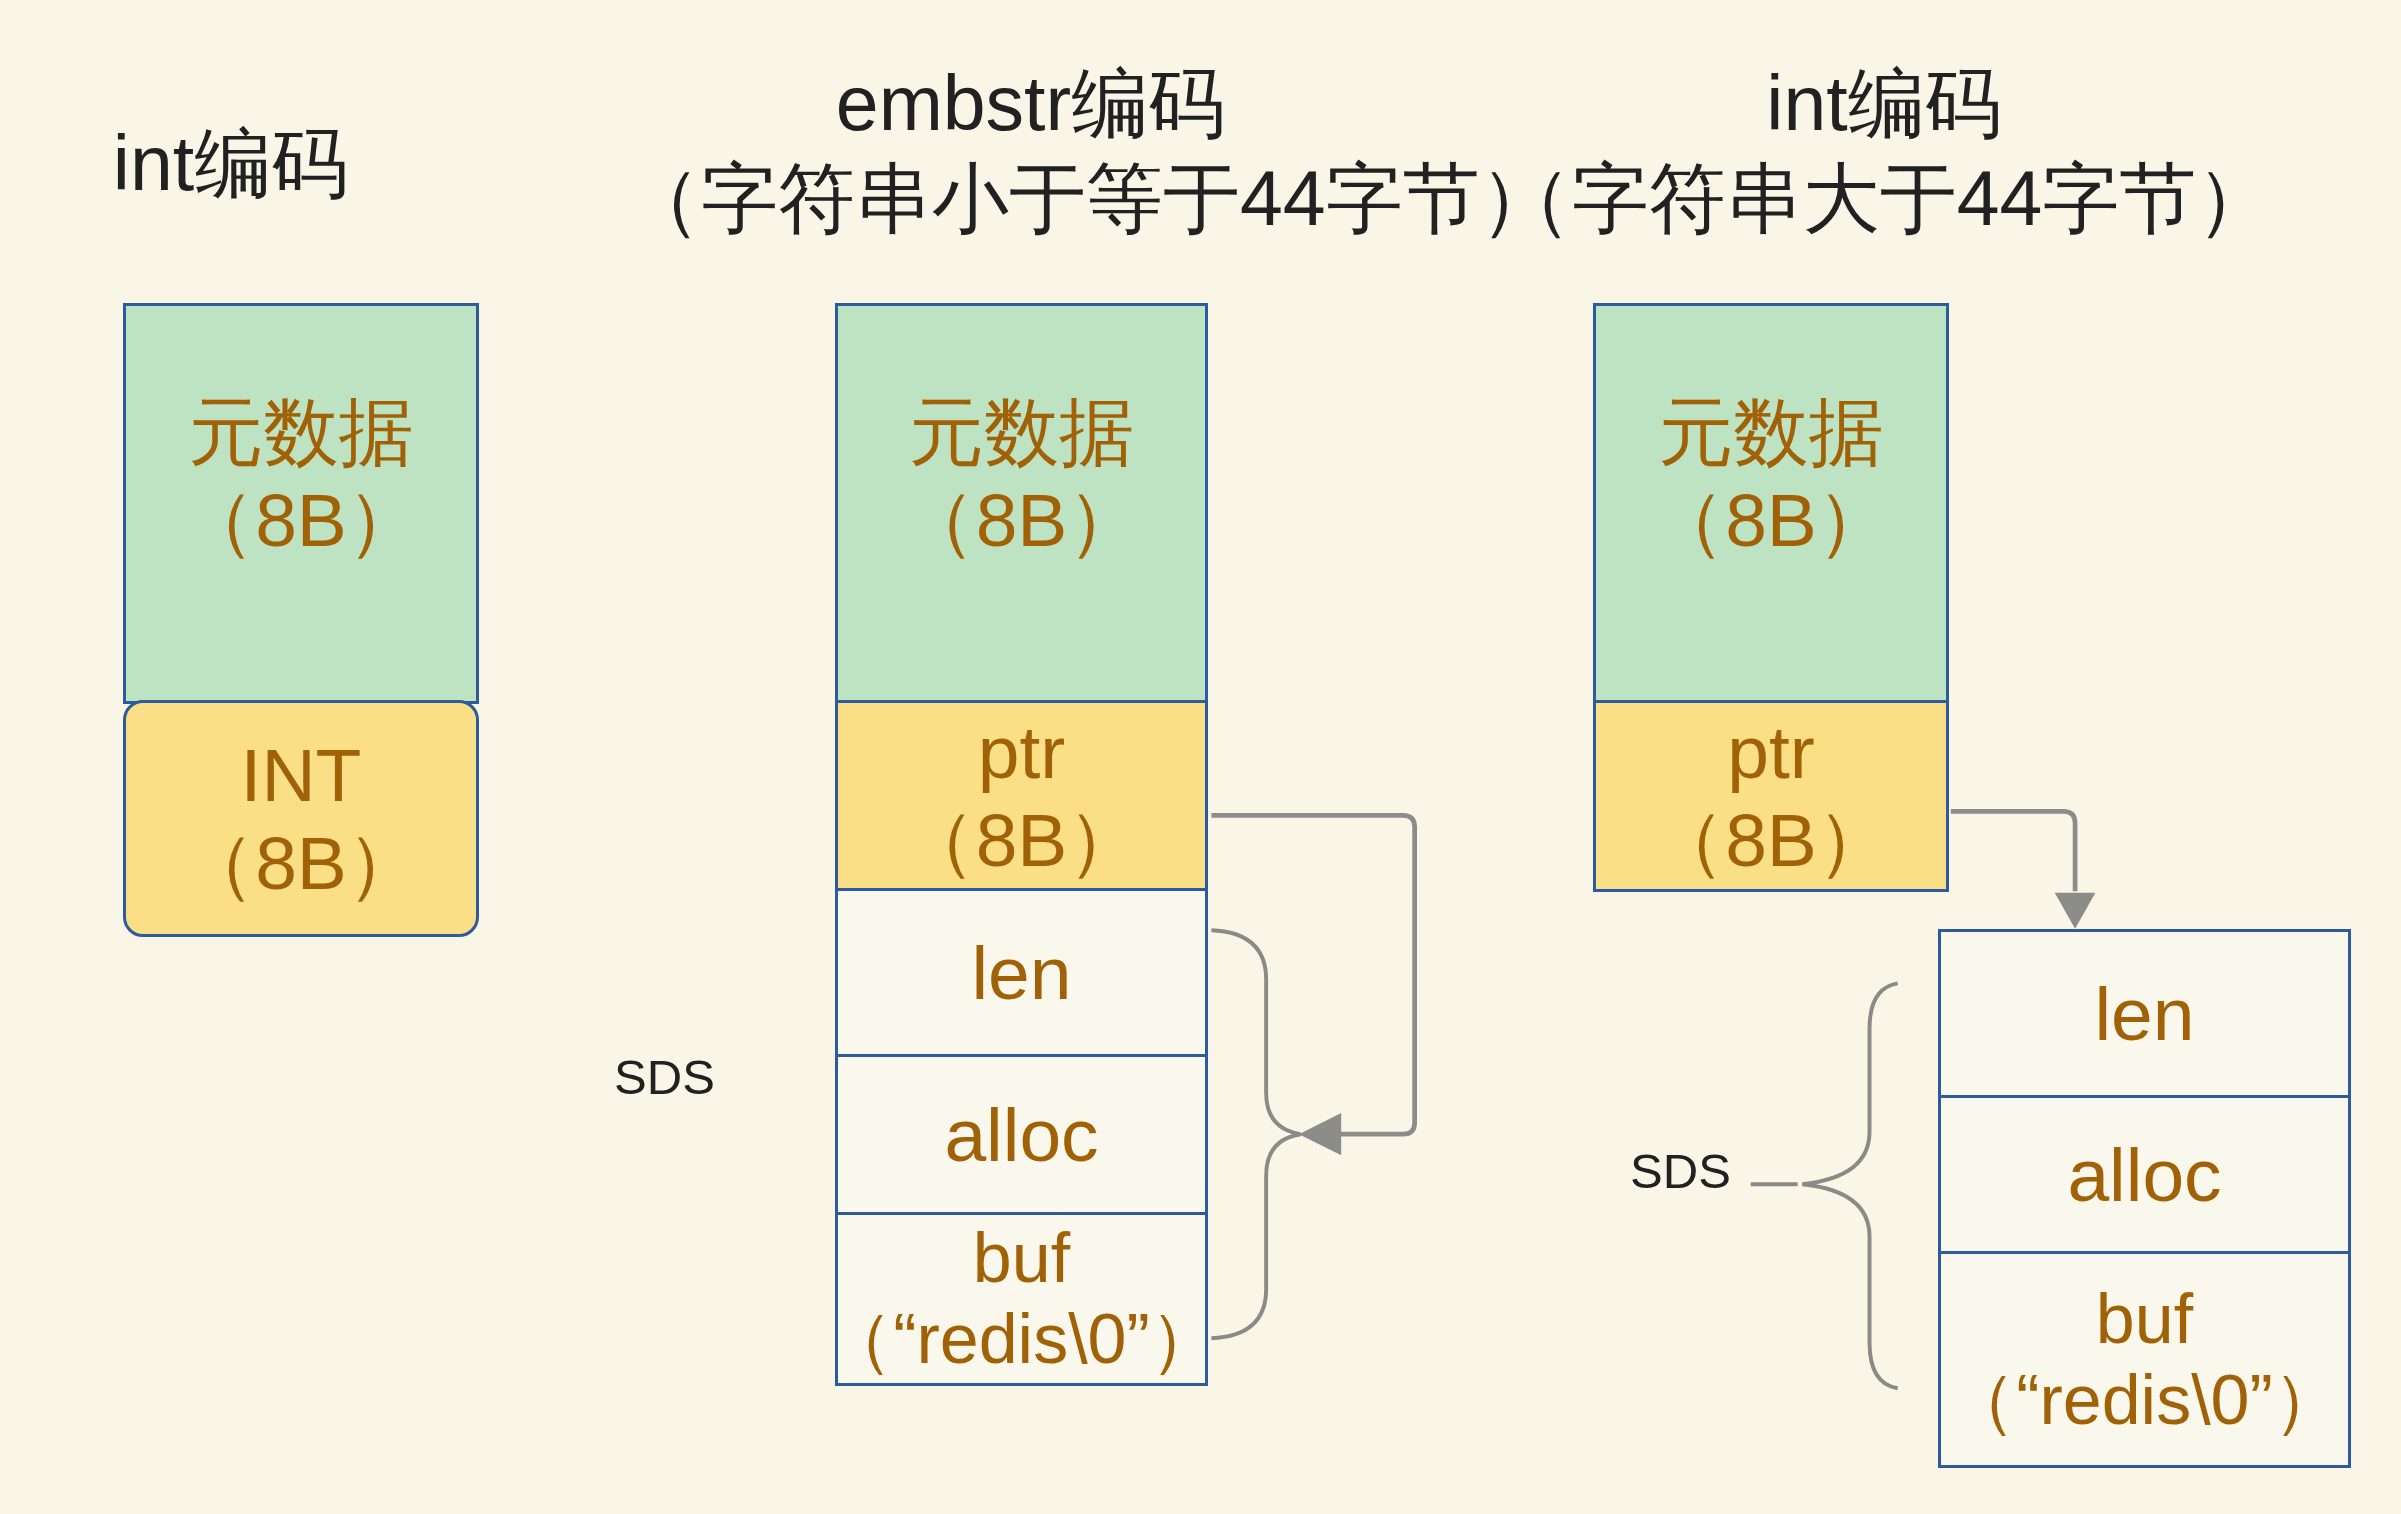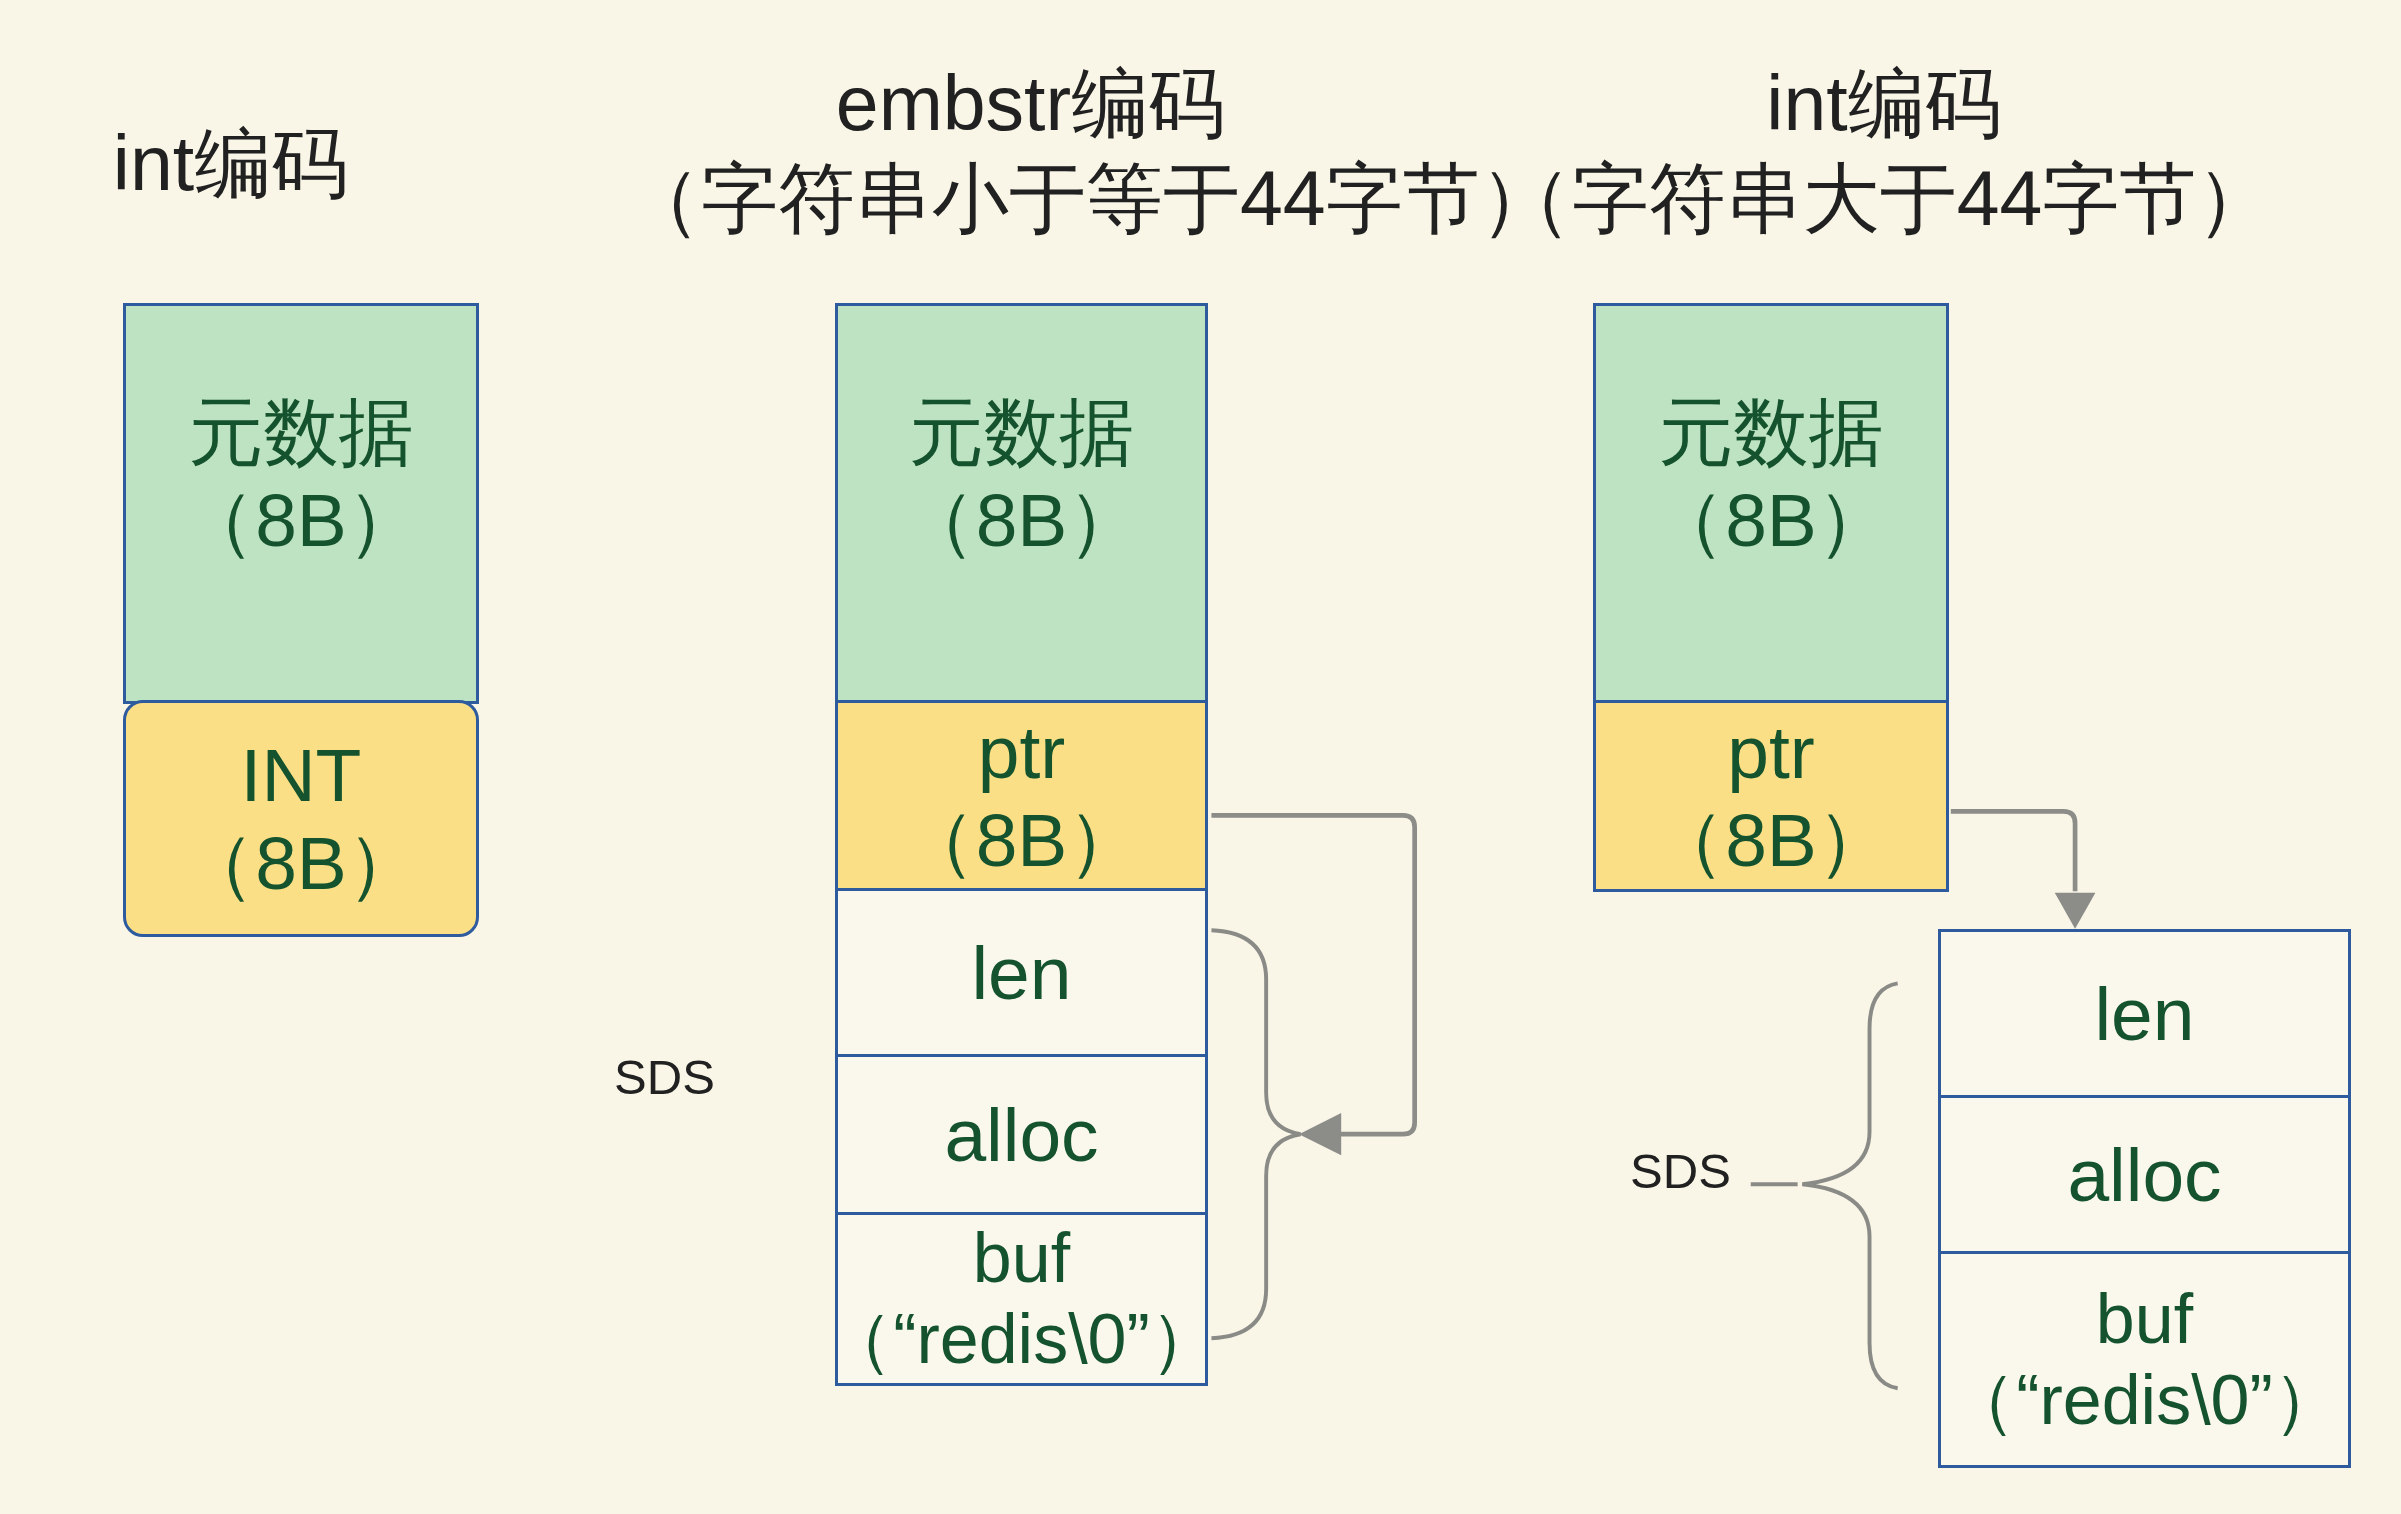--- a/index.html
+++ b/index.html
@@ -24,21 +24,21 @@
   .box{
     box-sizing:border-box;
     border:3.9px solid #2E5A9E;
     display:flex;
     flex-direction:column;
     align-items:center;
     justify-content:center;
     text-align:right;
     font-size:75px;
     line-height:88px;
-    color:#14532d;
+    color:#a16207;
     margin-left:40px;
   }
   .box + .box{margin-top:-3.9px;}
   .meta{background:#BEE3C2;padding-bottom:55px;}
   .val{background:#FBDF86;}
   .sds-cell{background:#FAF8ED;}
   .buf{font-size:70px;line-height:81px;}
   .sds-label{
     position:absolute;
     font-size:49px;

